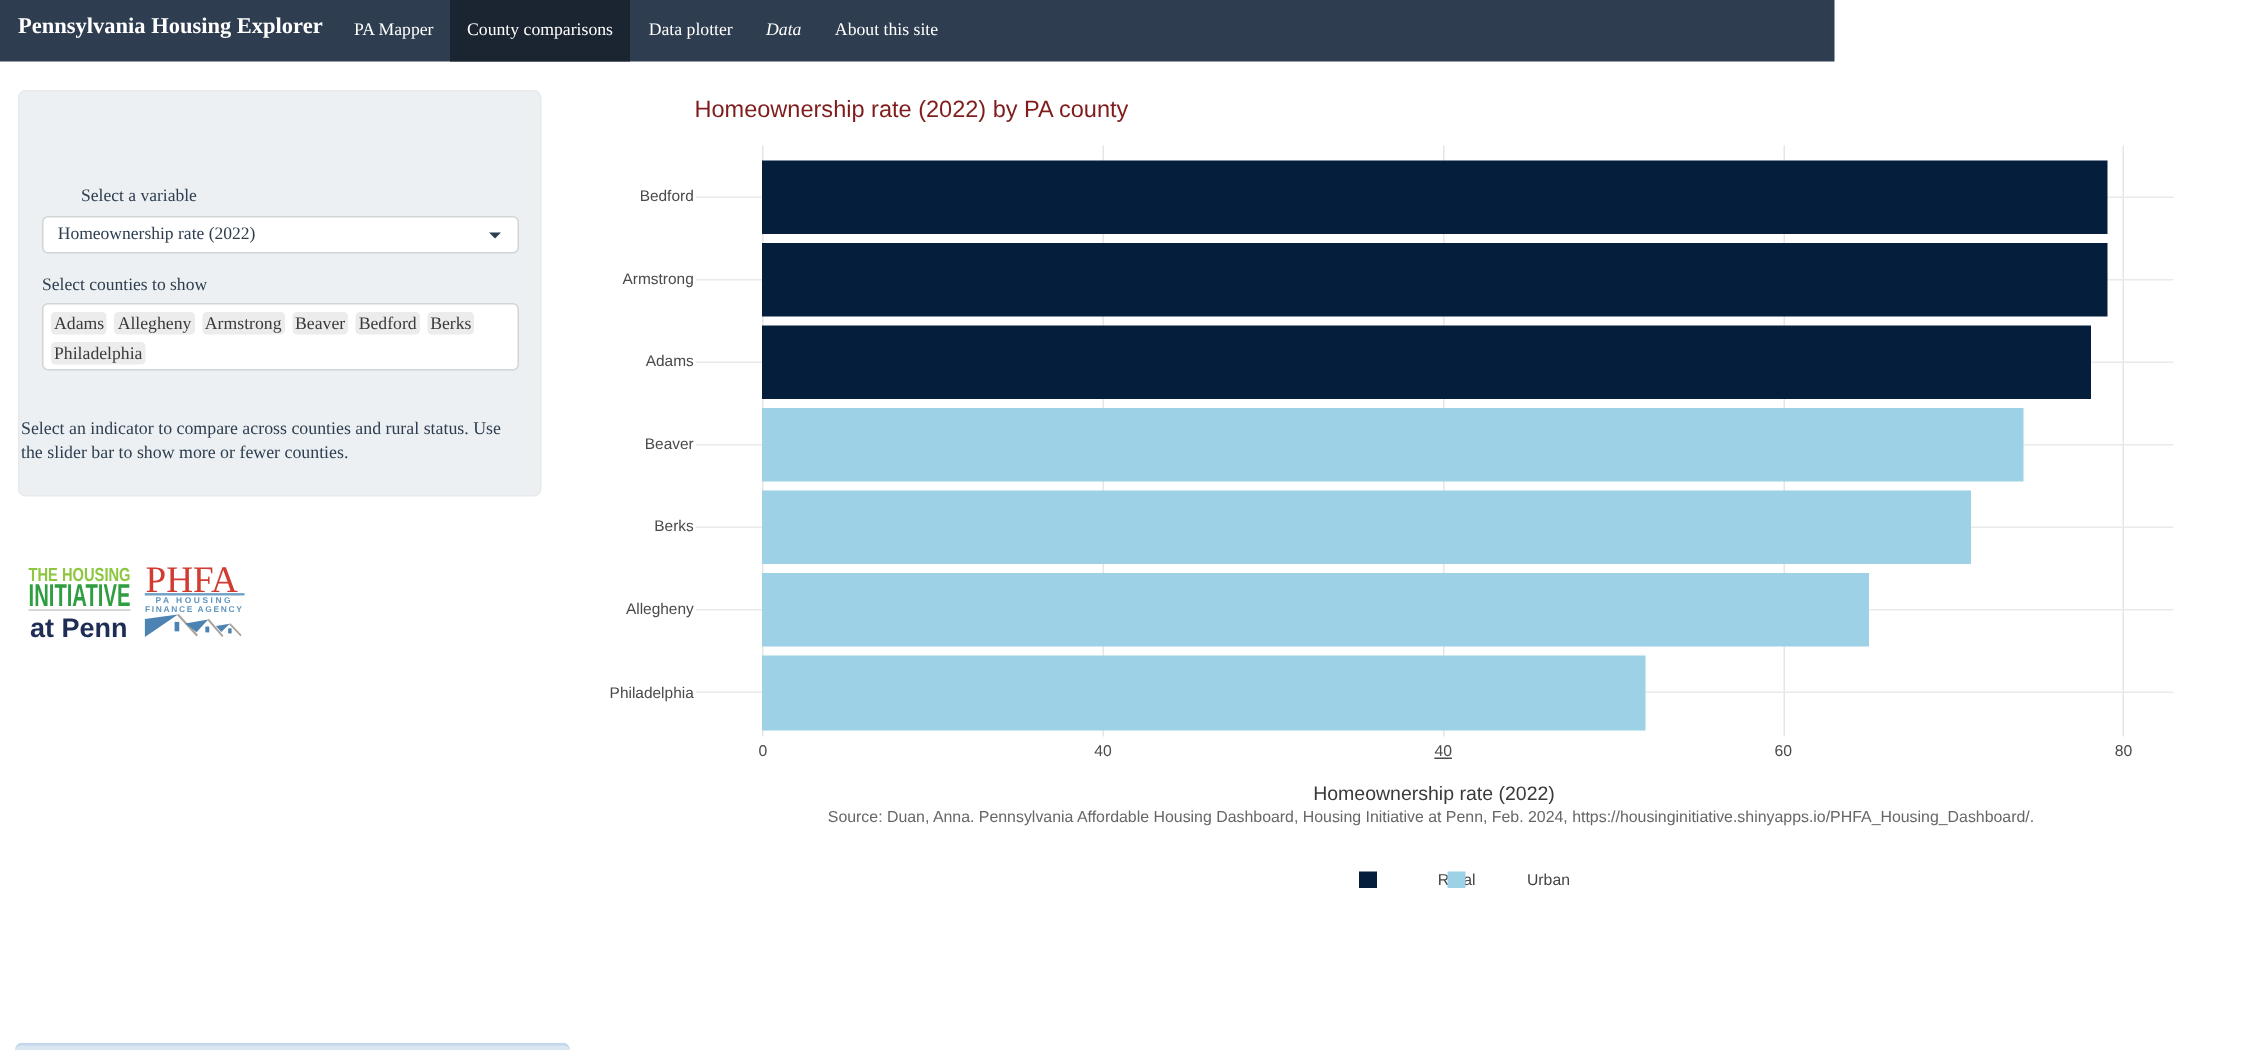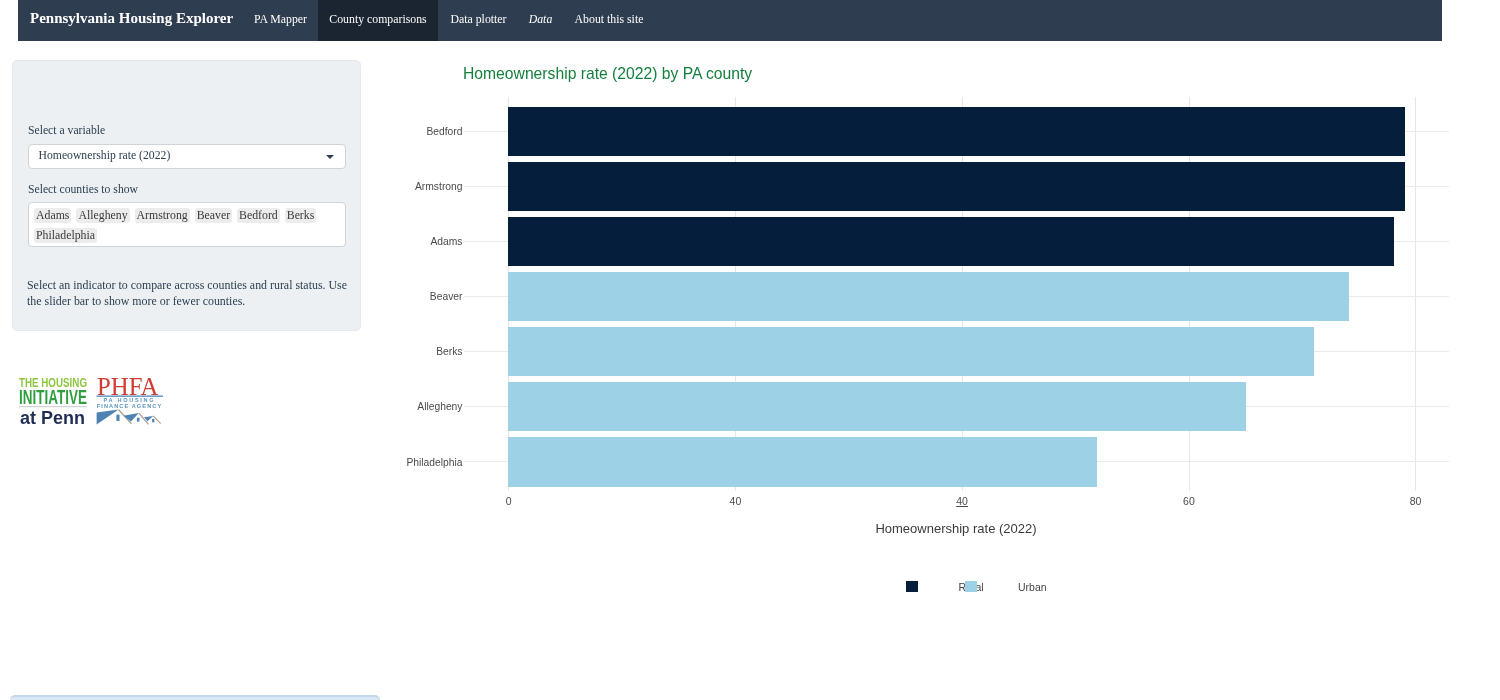--- a/index.html
+++ b/index.html
@@ -1,20 +1,20 @@
 <!DOCTYPE html>
 <html><head>
 <meta charset="utf-8">
 <style>
   html,body{margin:0;padding:0;background:#ffffff;}
   #page{position:relative;width:1500px;height:700px;overflow:hidden;background:#fff;
         font-family:"Liberation Sans",sans-serif;}
   .abs{position:absolute;}
   
-  #navbar{position:absolute;left:0;top:0;width:1424px;height:41px;background:#2e3d4f;margin-left:18px;}
+  #navbar{position:absolute;left:0;top:0;width:1223px;height:41px;background:#2e3d4f;}
   #navactive{position:absolute;left:300px;top:0;width:120px;height:41px;background:#1b2531;}
   .navtxt{position:absolute;top:0;height:41px;line-height:38.5px;color:#ffffff;
           font-family:"Liberation Serif",serif;font-size:11.8px;white-space:nowrap;text-align:center;}
   #brand{position:absolute;left:12px;top:0;height:41px;line-height:36.5px;color:#fff;
          font-family:"Liberation Serif",serif;font-size:15px;font-weight:bold;white-space:nowrap;}
   
   #well{position:absolute;left:12px;top:60px;width:349px;height:271px;background:#edf0f2;
         border:1px solid #e6eaec;border-radius:5px;box-sizing:border-box;}
   #sbtitle{position:absolute;left:28px;top:94px;line-height:22px;font-size:22px;color:#2c3e50;white-space:nowrap;}
   .sblabel{position:absolute;left:28px;line-height:12px;font-family:"Liberation Serif",serif;font-size:11.7px;color:#2c3e50;white-space:nowrap;}
@@ -22,55 +22,55 @@
           border:1px solid #cfd4d6;border-radius:4px;box-sizing:border-box;}
   #selbox .txt{position:absolute;left:9.5px;top:0;height:23px;line-height:22.5px;
                font-family:"Liberation Serif",serif;font-size:11.7px;color:#2c3e50;white-space:nowrap;}
   #caret{position:absolute;right:11px;top:10px;width:0;height:0;border-left:4.5px solid transparent;
          border-right:4.5px solid transparent;border-top:4.5px solid #2c3e50;}
   #multibox{position:absolute;left:28px;top:201.5px;width:318px;height:45px;background:#fff;
             border:1px solid #cfd4d6;border-radius:4px;padding:5.5px 0 0 5px;box-sizing:border-box;
             display:flex;flex-wrap:wrap;align-content:flex-start;column-gap:5px;row-gap:4.5px;}
   .chip{background:#ececec;border-radius:3px;padding:0px 2px;height:15px;line-height:14.5px;
         font-family:"Liberation Serif",serif;font-size:11.8px;color:#3a3a3a;white-space:nowrap;}
-  #helper{position:absolute;left:27px;top:276.5px;width:327px;font-family:"Liberation Serif",serif;
+  #helper{position:absolute;left:14px;top:276.5px;width:327px;font-family:"Liberation Serif",serif;
           font-size:11.9px;line-height:16.4px;color:#2c3e50;}
   
   #strip{position:absolute;left:10px;top:695px;width:370px;height:5px;background:#dbe6f3;
          border-top:2px solid #c3d6ea;border-radius:6px 6px 0 0;box-sizing:border-box;}
   
   .grid-v{position:absolute;top:97px;width:1px;height:394px;background:#e6e6e6;}
   .grid-h{position:absolute;left:464px;width:985px;height:1px;background:#eaeaea;}
   .bar{position:absolute;left:508px;height:49.6px;}
   .navy{background:#041e3c;}
   .lblue{background:#9dd1e5;}
   .ylab{position:absolute;width:80px;text-align:right;line-height:11px;font-size:10.3px;color:#4a4a4a;}
   .xlab{position:absolute;top:496px;width:40px;text-align:center;line-height:11px;font-size:10.5px;color:#4a4a4a;}
-  #ctitle{position:absolute;left:463px;top:65px;font-size:15.7px;line-height:18px;color:#15803d;white-space:nowrap;}
+  #ctitle{position:absolute;left:463px;top:65px;font-size:15.7px;line-height:18px;color:#7f1d1d;white-space:nowrap;}
   #xtitle{position:absolute;left:806px;top:521.5px;width:300px;text-align:center;font-size:13px;line-height:14px;color:#3a3a3a;}
   #source{position:absolute;left:454px;top:538.5px;width:1000px;text-align:center;font-size:10.6px;line-height:12px;color:#666;}
   .lsq{position:absolute;top:580.5px;width:11.5px;height:11.5px;}
   .ltxt{position:absolute;top:581.5px;font-size:10.5px;color:#444;line-height:11px;margin-left:32px;}
 </style>
 </head>
 <body>
 <div id="page">
 
   <div id="navbar">
     <div id="navactive"></div>
     <div id="brand">Pennsylvania Housing Explorer</div>
     <div class="navtxt" style="left:225px;width:75px;">PA Mapper</div>
     <div class="navtxt" style="left:300px;width:120px;">County comparisons</div>
     <div class="navtxt" style="left:420px;width:81px;">Data plotter</div>
     <div class="navtxt" style="left:501px;width:43px;font-style:italic;">Data</div>
     <div class="navtxt" style="left:544px;width:94px;">About this site</div>
   </div>
 
   <div id="well"></div>
-  <div class="sblabel" style="top:124.5px;">Select a variable</div>
+  <div class="sblabel" style="top:124.5px;margin-left:26px;">Select a variable</div>
   <div id="selbox">
       <div class="txt">Homeownership rate (2022)</div>
       <div id="caret"></div>
     </div>
   <div class="sblabel" style="top:184px;">Select counties to show</div>
   <div id="multibox">
     <div class="chip">Adams</div>
       <div class="chip">Allegheny</div>
       <div class="chip">Armstrong</div>
       <div class="chip">Beaver</div>
@@ -138,20 +138,21 @@
   <div class="ylab" style="left:382.5px;top:401.4px;">Allegheny</div>
   <div class="ylab" style="left:382.5px;top:456.5px;">Philadelphia</div>
 
   <div class="xlab" style="left:488.6px;">0</div>
   <div class="xlab" style="left:715.4px;">40</div>
   <div class="xlab" style="left:942.1px;text-decoration:underline;">40</div>
   <div class="xlab" style="left:1168.9px;">60</div>
   <div class="xlab" style="left:1395.6px;">80</div>
 
   <div id="xtitle">Homeownership rate (2022)</div>
+  <div id="source">Source: Duan, Anna. Pennsylvania Affordable Housing Dashboard, Housing Initiative at Penn, Feb. 2024, https://housinginitiative.shinyapps.io/PHFA_Housing_Dashboard/.</div>
 
   <div class="lsq navy" style="left:906px;"></div>
   <div class="ltxt" style="left:926.5px;">Rural</div>
   <div class="lsq lblue" style="left:965px;"></div>
   <div class="ltxt" style="left:986px;">Urban</div>
 
   <div id="strip"></div>
 </div>
 
 </body></html>

